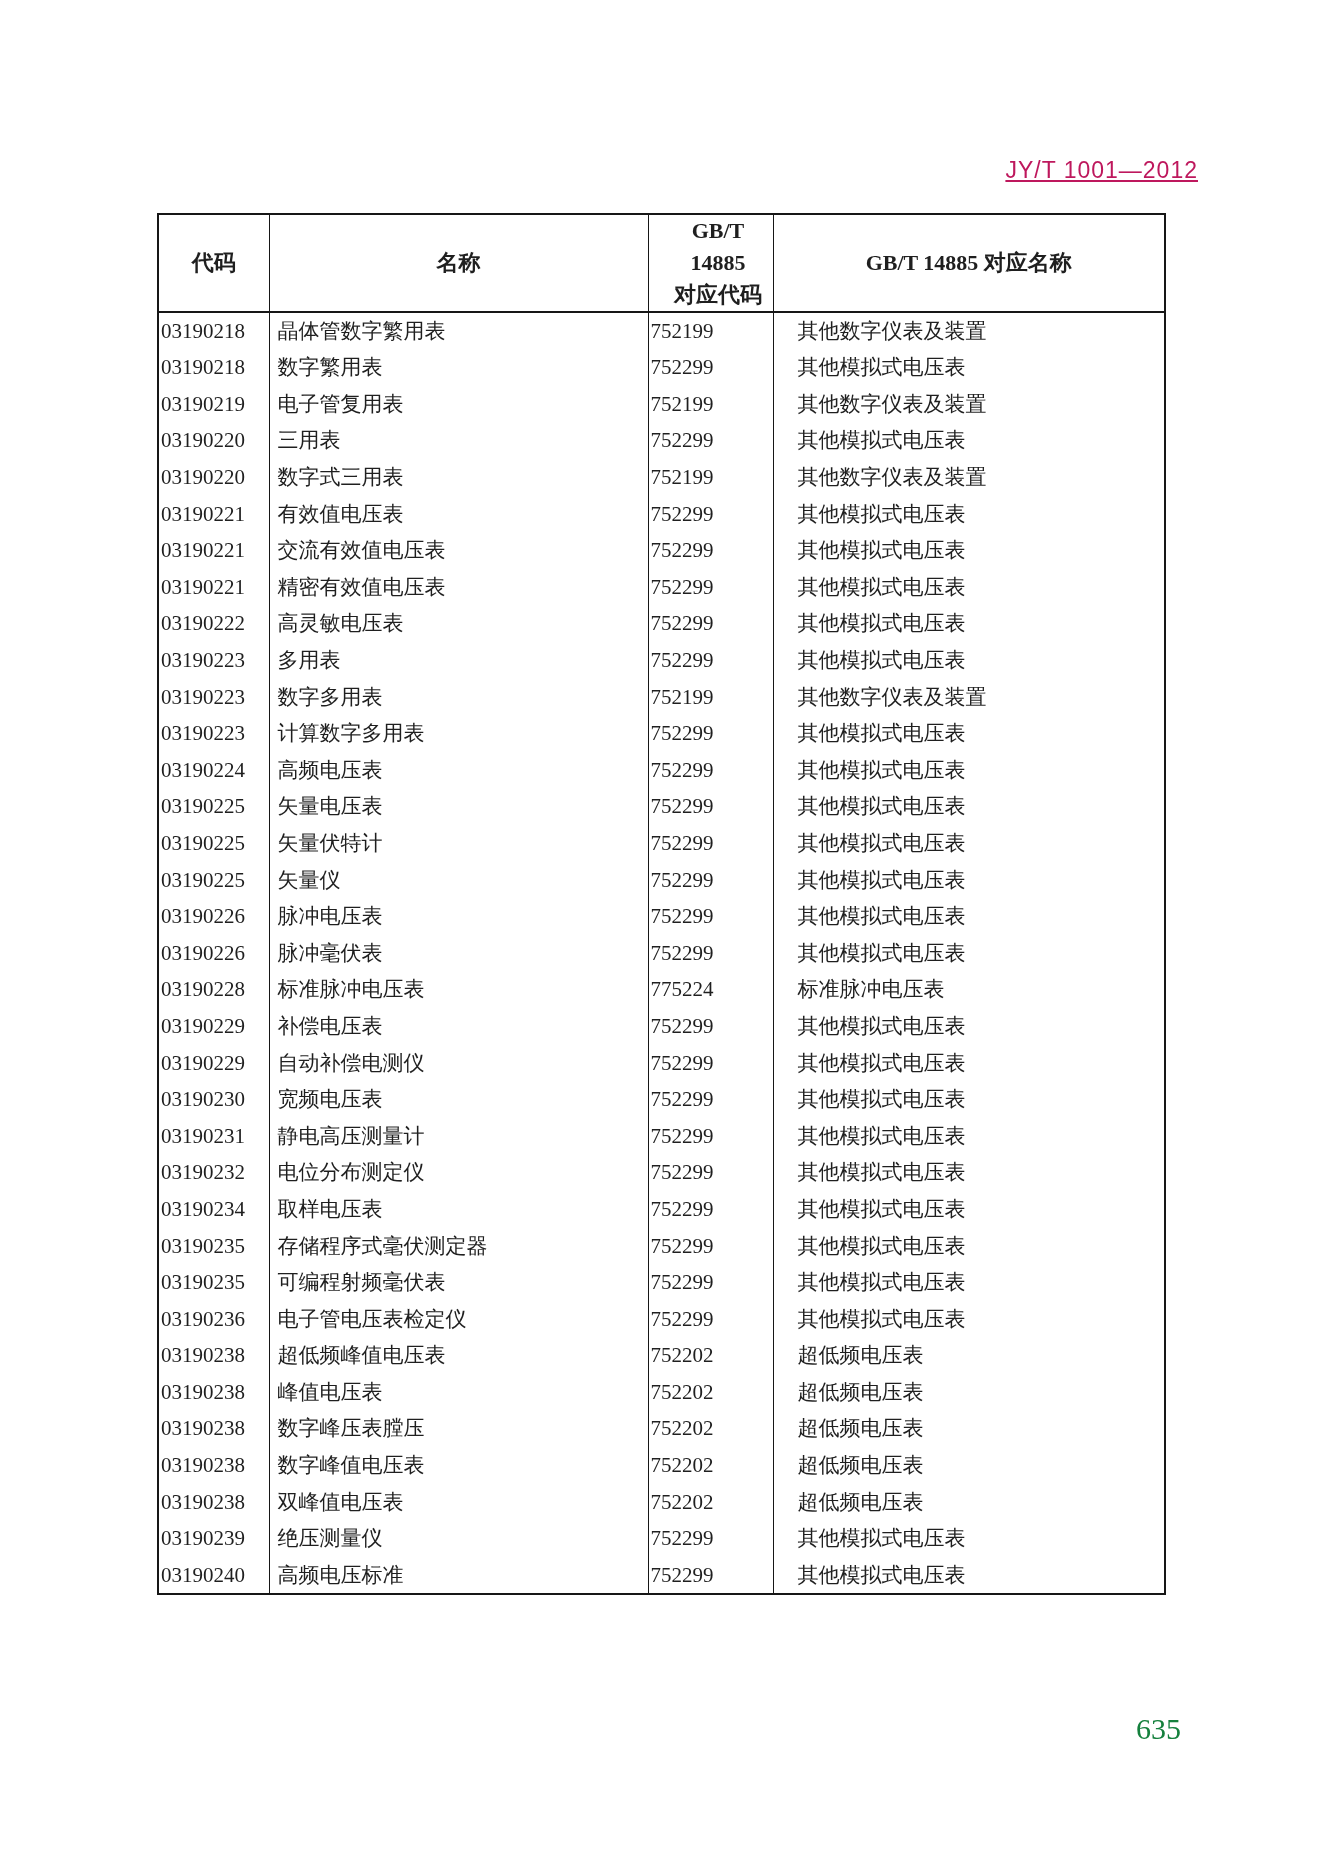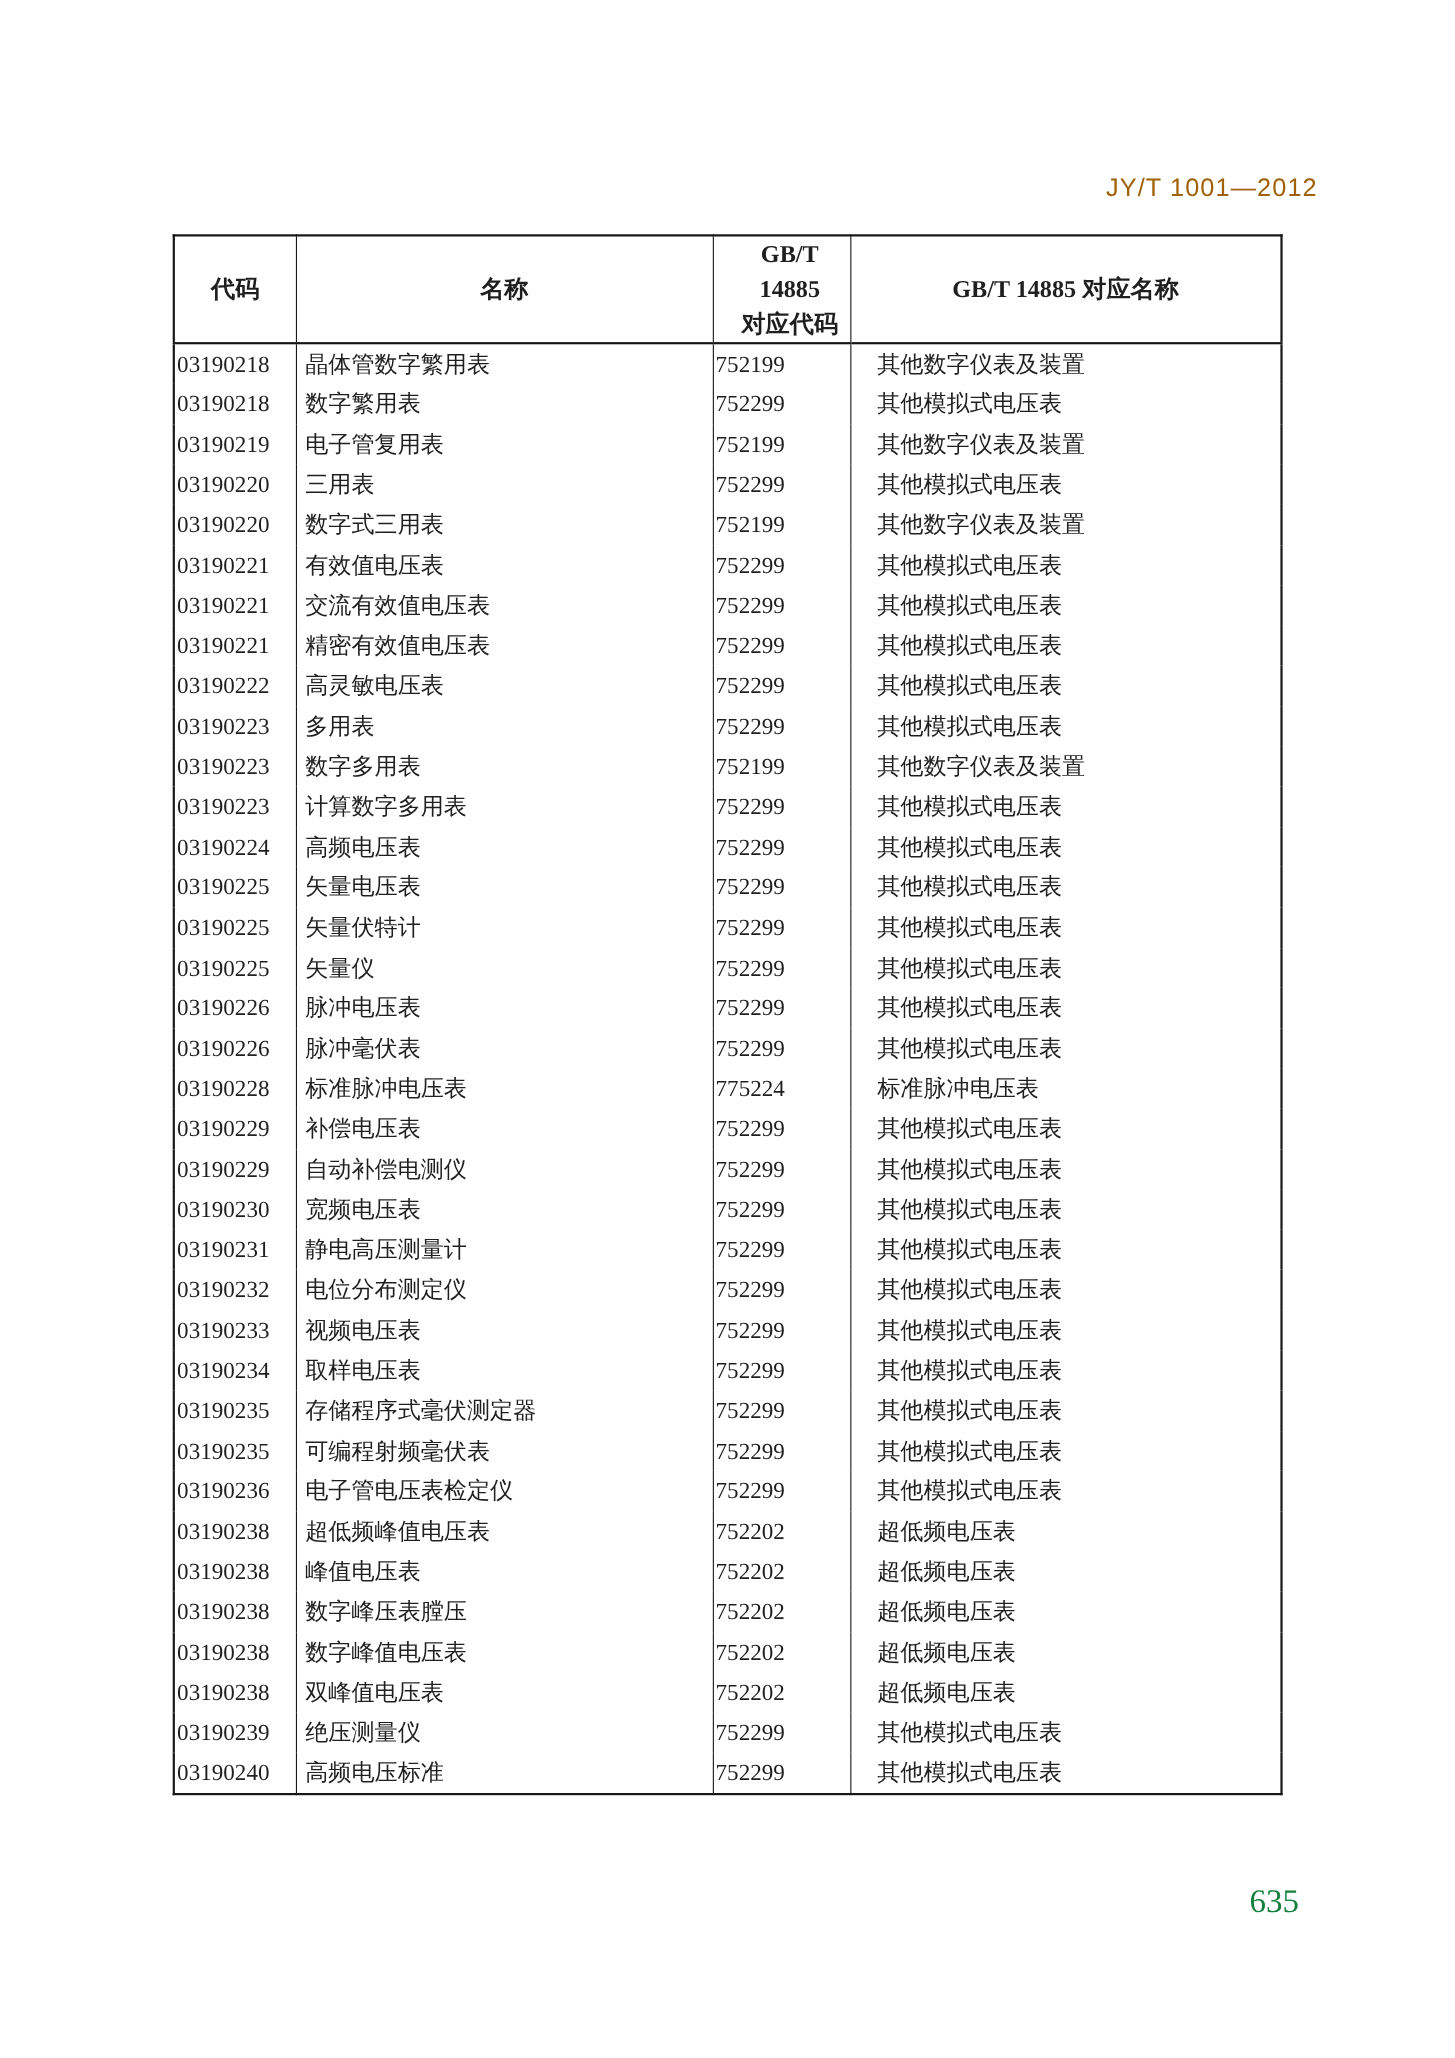--- a/index.html
+++ b/index.html
@@ -14,22 +14,23 @@
     background: #ffffff;
     overflow: hidden;
   }
   .std-label {
     position: absolute;
     top: 157px;
     right: 125px;
     font-family: "Liberation Sans", "DejaVu Sans", sans-serif;
     font-size: 23px;
     letter-spacing: 1px;
-    color: #a16207;
+    color: #be185d;
     white-space: nowrap;
+    text-decoration: underline;
   }
   .doc-table {
     position: absolute;
     left: 157px;
     top: 213px;
     width: 1007px;
     border-collapse: collapse;
     table-layout: fixed;
     font-family: "Liberation Serif", "DejaVu Serif", serif;
     color: #1f1f1f;
@@ -239,26 +240,20 @@
           <td>752299</td>
           <td>其他模拟式电压表</td>
         </tr>
         <tr>
           <td>03190232</td>
           <td>电位分布测定仪</td>
           <td>752299</td>
           <td>其他模拟式电压表</td>
         </tr>
         <tr>
-          <td>03190233</td>
-          <td>视频电压表</td>
-          <td>752299</td>
-          <td>其他模拟式电压表</td>
-        </tr>
-        <tr>
           <td>03190234</td>
           <td>取样电压表</td>
           <td>752299</td>
           <td>其他模拟式电压表</td>
         </tr>
         <tr>
           <td>03190235</td>
           <td>存储程序式毫伏测定器</td>
           <td>752299</td>
           <td>其他模拟式电压表</td>

